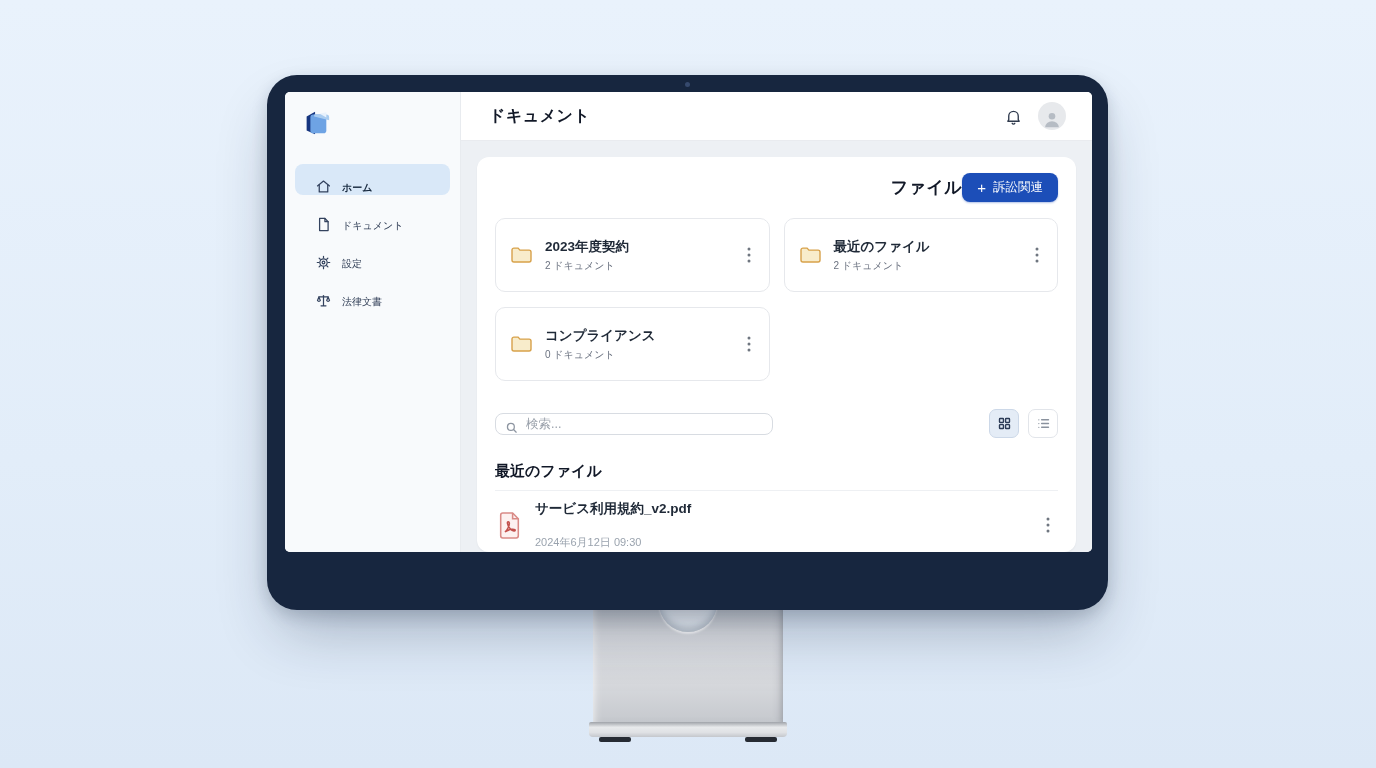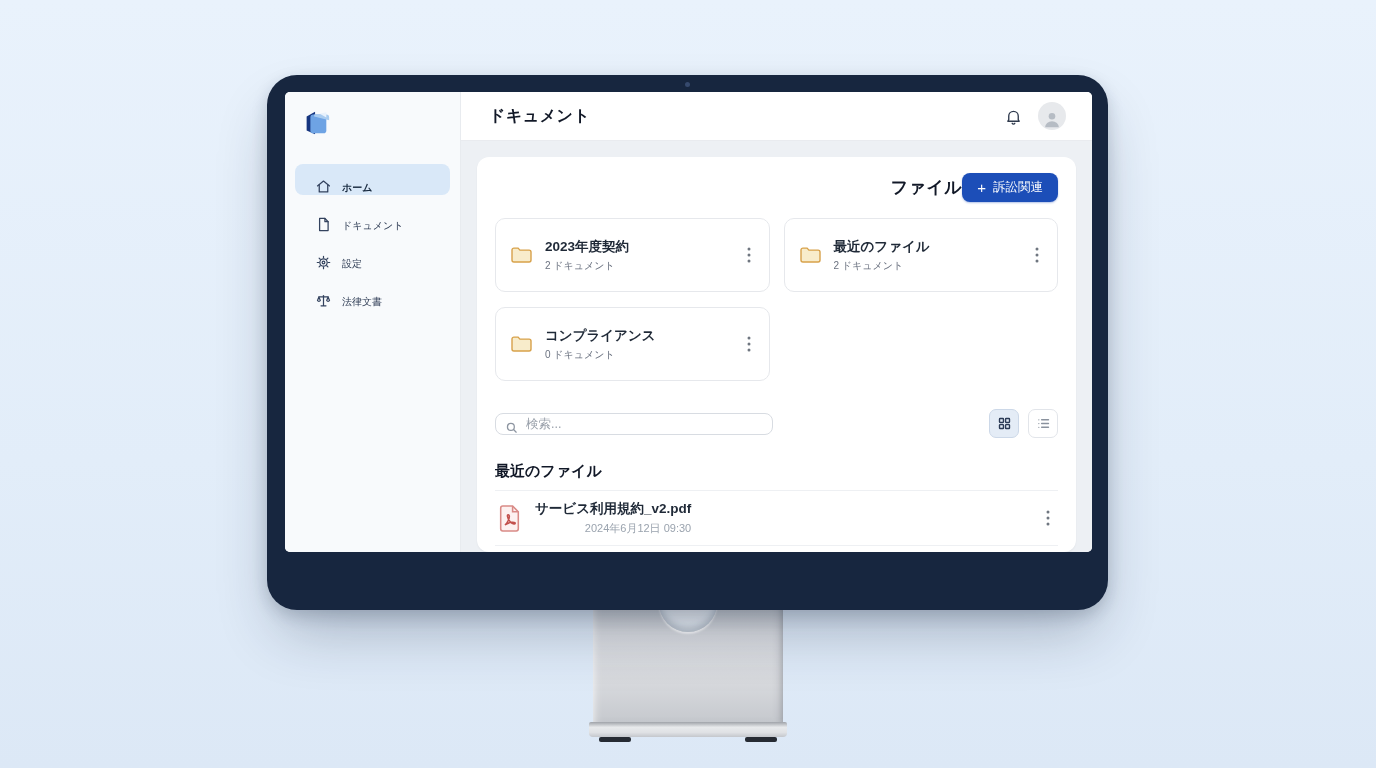--- a/index.html
+++ b/index.html
@@ -110,21 +110,21 @@
   .toggle.active{background:#e4ecf6;border-color:#ccd8e8;color:#2b3a55;}
   .toggle svg{width:15px;height:15px;}
 
   .recent-title{margin-top:24px;font-size:15px;font-weight:bold;color:#111827;padding-bottom:9px;}
   .file-row{
     display:flex;align-items:center;gap:13px;padding:9px 2px;border-top:1px solid #eef0f3;cursor:pointer;
   }
   .file-row:last-child{border-bottom:1px solid #eef0f3;}
   .file-row .dicon{flex:0 0 25px;display:flex;}
   .fr-name{font-size:13.5px;font-weight:bold;color:#1f2937;}
-  .fr-meta{font-size:11px;color:#9aa3ae;margin-top:3px;text-align:right;}
+  .fr-meta{font-size:11px;color:#9aa3ae;margin-top:17px;}
 </style>
 </head>
 <body>
 
 <div class="stage">
 
   <div class="stand-neck">
     <div class="stand-hole"></div>
   </div>
   <div class="stand-base"></div>

